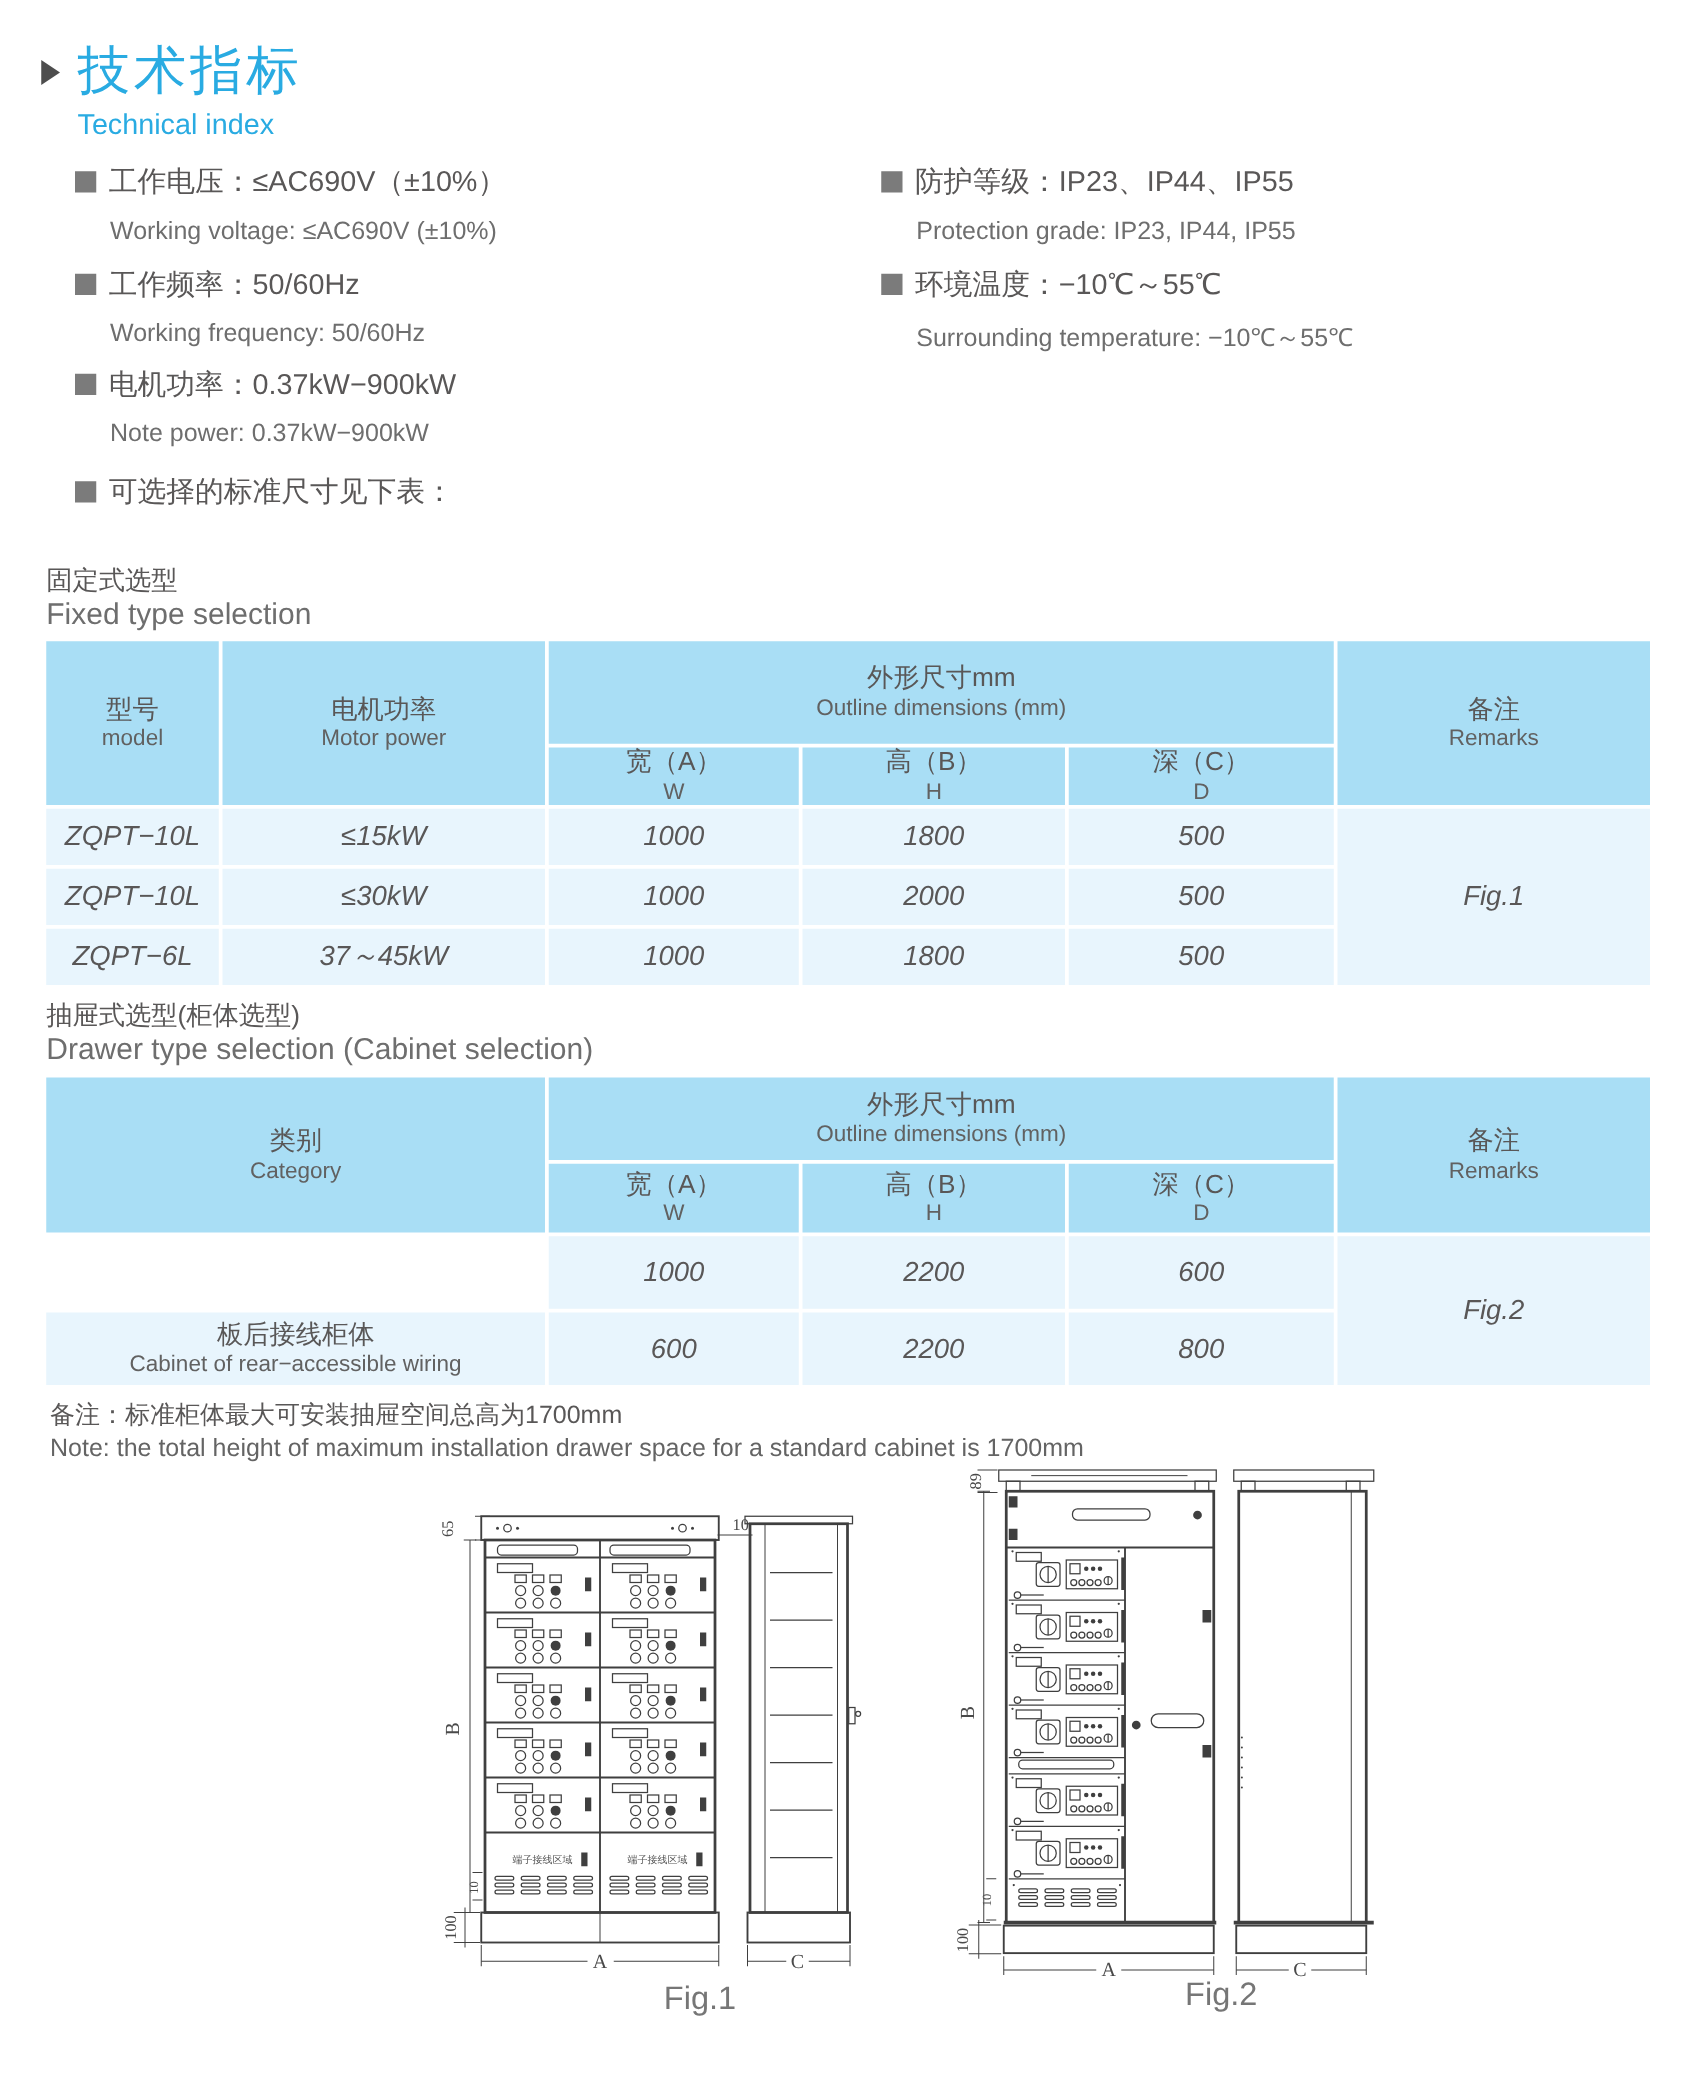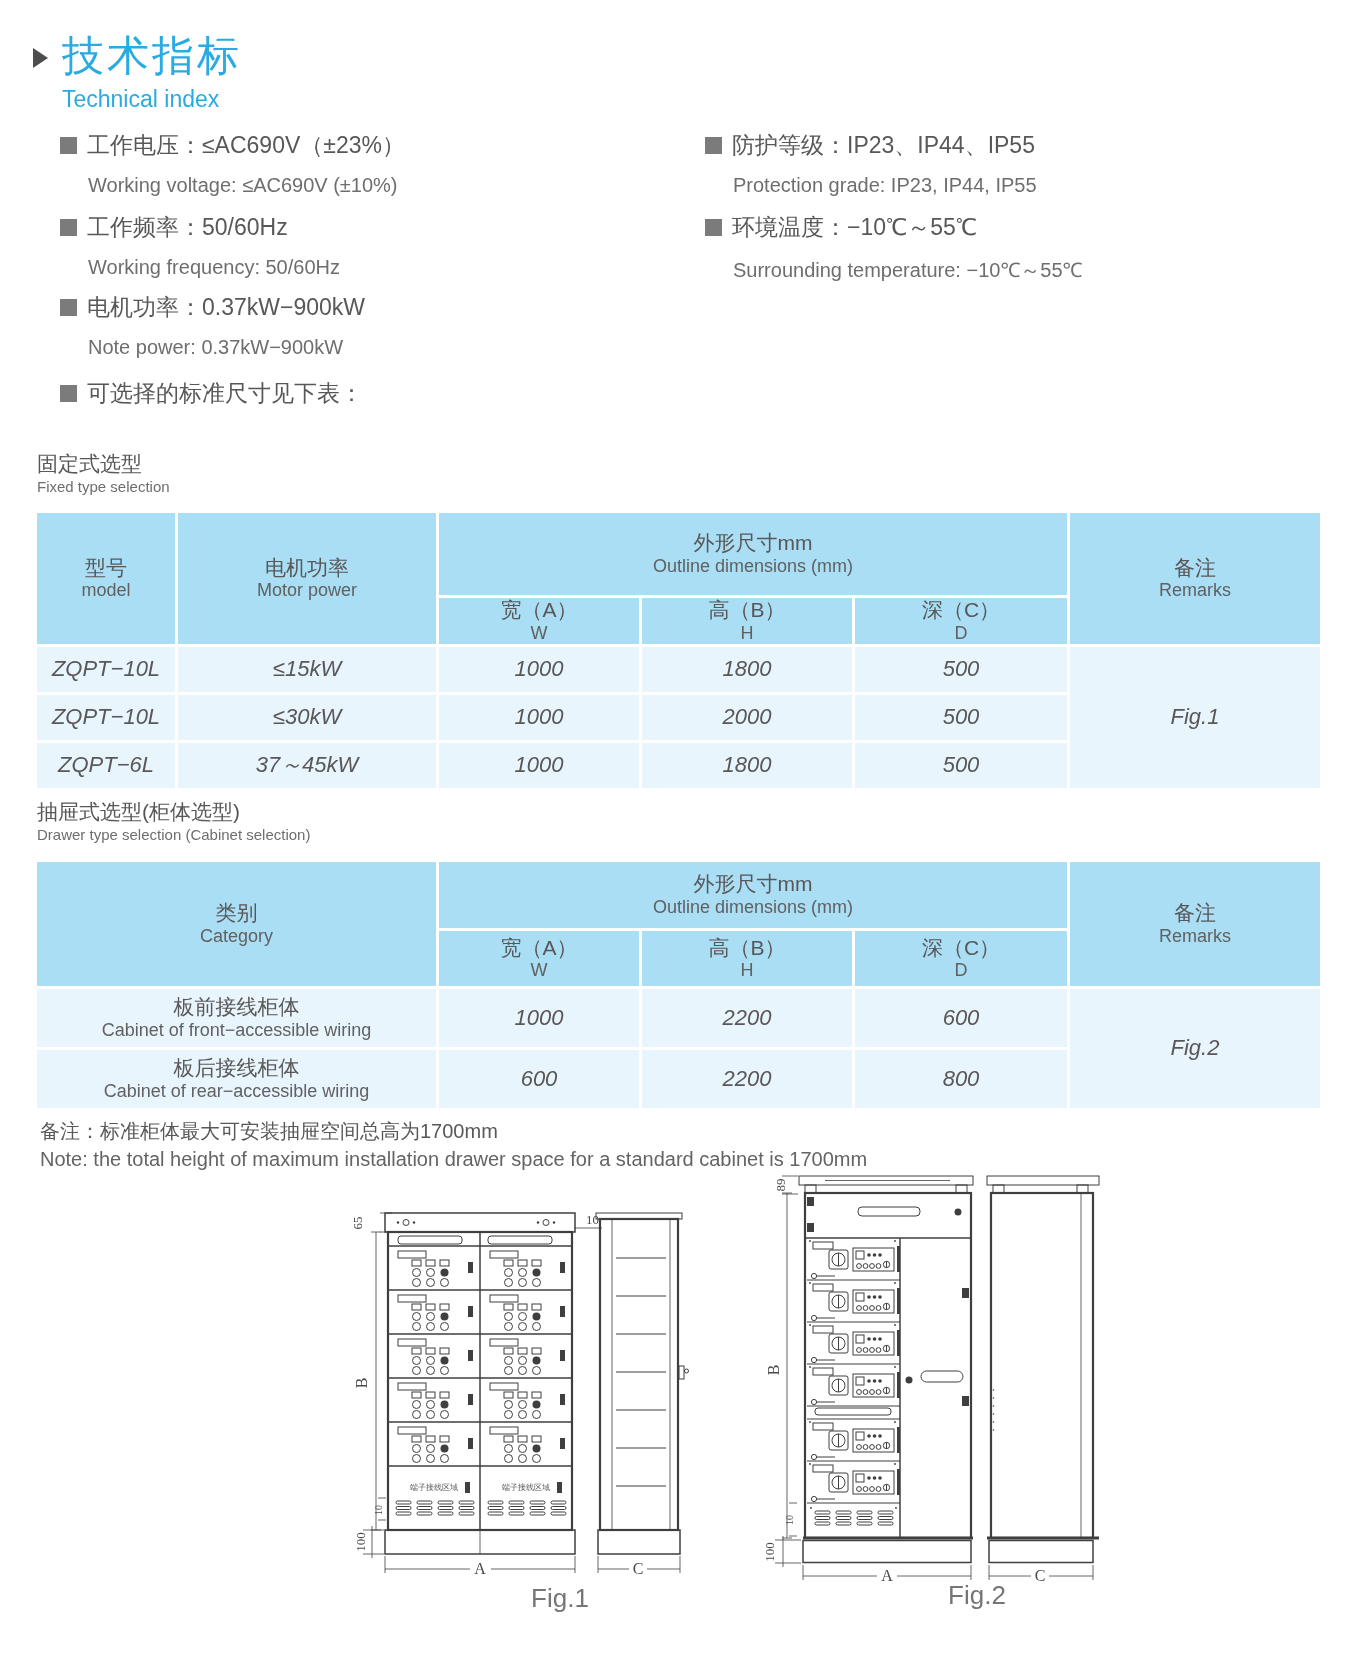--- a/index.html
+++ b/index.html
@@ -12,21 +12,21 @@
   .title-cn { font-size:42px; color:#29abe2; letter-spacing:3px; font-weight:400; }
   .title-en { position:absolute; left:62px; top:86px; font-size:23px; color:#29abe2; }
 
   
   .spec { position:absolute; white-space:nowrap; }
   .spec.cn { font-size:23px; color:#595757; }
   .spec.en { font-size:20px; color:#6e6e6e; }
   .sq { display:inline-block; width:17px; height:17px; background:#7b7b7b; margin-right:10px; vertical-align:-1px; }
 
   .sec-cn { position:absolute; font-size:21px; color:#595757; }
-  .sec-en { position:absolute; font-size:15px; color:#6e6e6e; }
+  .sec-en { position:absolute; font-size:24px; color:#6e6e6e; }
 
   
   .tbl { position:absolute; left:37px; display:grid; gap:3px; }
   .t1 { top:513px; grid-template-columns:138px 258px 200px 210px 212px 250px; grid-template-rows:82px 46px 45px 45px 45px; }
   .t2 { top:862px; grid-template-columns:399px 200px 210px 212px 250px; grid-template-rows:66px 55px 58px 58px; }
   .tbl > div { display:flex; flex-direction:column; align-items:center; justify-content:center; text-align:center; line-height:1.22; }
   .th { background:#a9def5; }
   .td { background:#e8f5fd; }
   .hcn { font-size:21px; }
   .hen { font-size:18px; color:#616161; }
@@ -55,21 +55,21 @@
 <body>
 
 <div id="page">
 
   <div class="hdr">
     <span class="tri"></span>
     <span class="title-cn">技术指标</span>
   </div>
   <div class="title-en">Technical index</div>
 
-  <div class="spec cn" style="left:60px;top:130px"><span class="sq"></span><span>工作电压：≤AC690V（±23%）</span></div>
+  <div class="spec cn" style="left:60px;top:130px"><span class="sq"></span><span>工作电压：≤AC690V（±10%）</span></div>
   <div class="spec en" style="left:88px;top:174px">Working voltage: ≤AC690V (±10%)</div>
   <div class="spec cn" style="left:60px;top:212px"><span class="sq"></span><span>工作频率：50/60Hz</span></div>
   <div class="spec en" style="left:88px;top:256px">Working frequency: 50/60Hz</div>
   <div class="spec cn" style="left:60px;top:292px"><span class="sq"></span><span>电机功率：0.37kW−900kW</span></div>
   <div class="spec en" style="left:88px;top:336px">Note power: 0.37kW−900kW</div>
 
   <div class="spec cn" style="left:705px;top:130px"><span class="sq"></span><span>防护等级：IP23、IP44、IP55</span></div>
   <div class="spec en" style="left:733px;top:174px">Protection grade: IP23, IP44, IP55</div>
   <div class="spec cn" style="left:705px;top:212px"><span class="sq"></span><span>环境温度：−10℃～55℃</span></div>
   <div class="spec en" style="left:733px;top:256px">Surrounding temperature: −10℃～55℃</div>
@@ -152,24 +152,20 @@
       </div>
     <div class="th" style="grid-area:2/3/3/4">
         <span class="hcn">高（B）</span>
         <span class="hen">H</span>
       </div>
     <div class="th" style="grid-area:2/4/3/5">
         <span class="hcn">深（C）</span>
         <span class="hen">D</span>
       </div>
 
-    <div class="td" style="grid-area:3/1/4/2">
-        <span class="ccn">板前接线柜体</span>
-        <span class="cen">Cabinet of front−accessible wiring</span>
-      </div>
     <div class="td val" style="grid-area:3/2/4/3">1000</div>
     <div class="td val" style="grid-area:3/3/4/4">2200</div>
     <div class="td val" style="grid-area:3/4/4/5">600</div>
 
     <div class="td" style="grid-area:4/1/5/2">
         <span class="ccn">板后接线柜体</span>
         <span class="cen">Cabinet of rear−accessible wiring</span>
       </div>
     <div class="td val" style="grid-area:4/2/5/3">600</div>
     <div class="td val" style="grid-area:4/3/5/4">2200</div>

